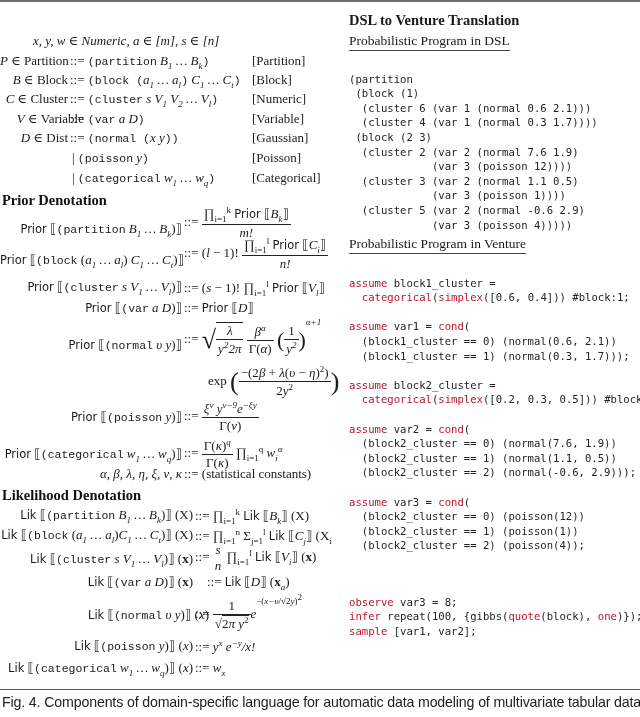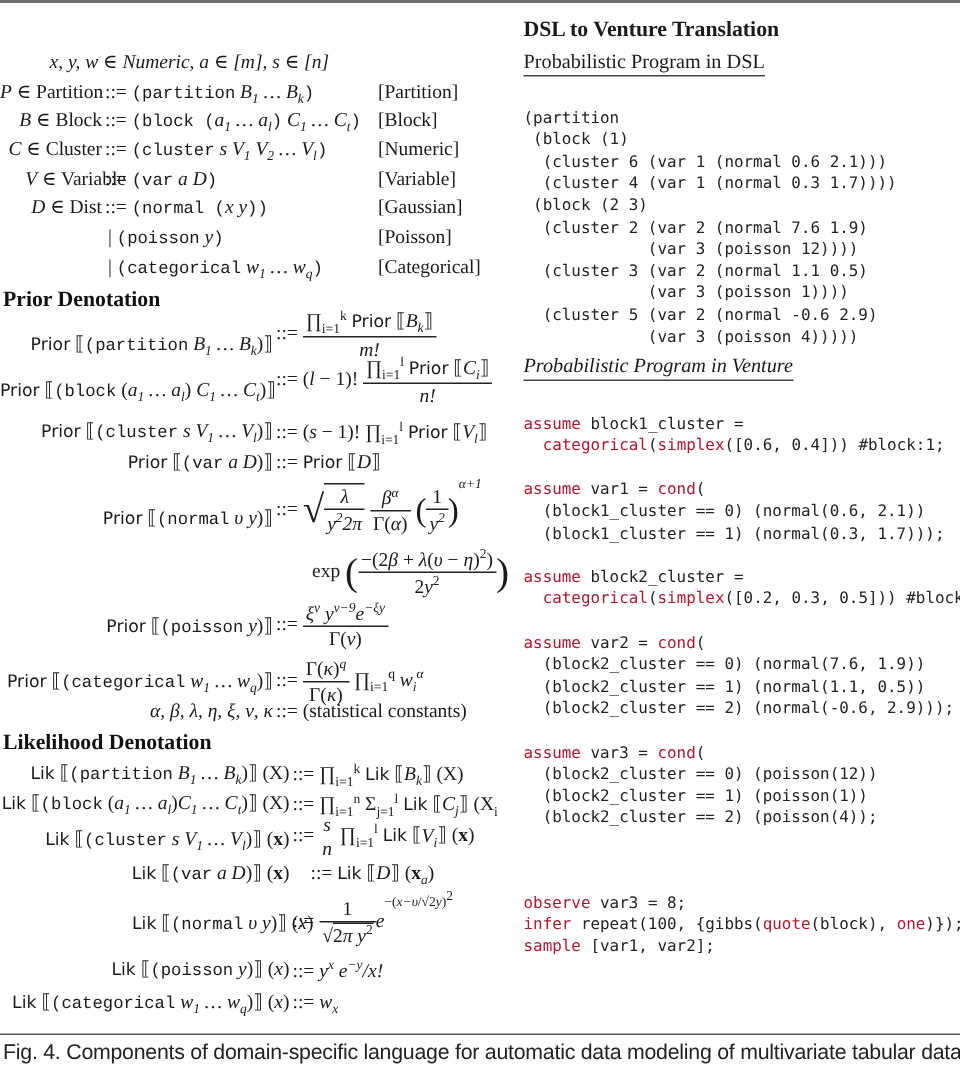--- a/index.html
+++ b/index.html
@@ -142,21 +142,21 @@
   </div>
 </div>
 
 <div class="right">
   <div class="r-head">DSL to Venture Translation</div>
 
   <div class="sub-head" style="top:33px;">Probabilistic Program in DSL</div>
   <div class="code" style="top:57px;">
 <div>(partition</div><div> (block (1)</div><div>  (cluster 6 (var 1 (normal 0.6 2.1)))</div><div>  (cluster 4 (var 1 (normal 0.3 1.7))))</div><div> (block (2 3)</div><div>  (cluster 2 (var 2 (normal 7.6 1.9)</div><div>             (var 3 (poisson 12))))</div><div>  (cluster 3 (var 2 (normal 1.1 0.5)</div><div>             (var 3 (poisson 1))))</div><div>  (cluster 5 (var 2 (normal -0.6 2.9)</div><div>             (var 3 (poisson 4)))))</div></div>
 
-  <div class="sub-head" style="top:236px;font-style:italic;">Probabilistic Program in Venture</div>
+  <div class="sub-head" style="top:236px;">Probabilistic Program in Venture</div>
   <div class="code" style="top:261px;">
 <div><span class="kw">assume</span><span> block1_cluster =</span></div><div><span>  </span><span class="kw">categorical</span><span>(</span><span class="kw">simplex</span><span>([0.6, 0.4])) #block:1;</span></div><div> </div><div><span class="kw">assume</span><span> var1 = </span><span class="kw">cond</span><span>(</span></div><div>  (block1_cluster == 0) (normal(0.6, 2.1))</div><div>  (block1_cluster == 1) (normal(0.3, 1.7)));</div><div> </div><div><span class="kw">assume</span><span> block2_cluster =</span></div><div><span>  </span><span class="kw">categorical</span><span>(</span><span class="kw">simplex</span><span>([0.2, 0.3, 0.5])) #block:2;</span></div><div> </div><div><span class="kw">assume</span><span> var2 = </span><span class="kw">cond</span><span>(</span></div><div>  (block2_cluster == 0) (normal(7.6, 1.9))</div><div>  (block2_cluster == 1) (normal(1.1, 0.5))</div><div>  (block2_cluster == 2) (normal(-0.6, 2.9)));</div><div> </div><div><span class="kw">assume</span><span> var3 = </span><span class="kw">cond</span><span>(</span></div><div>  (block2_cluster == 0) (poisson(12))</div><div>  (block2_cluster == 1) (poisson(1))</div><div>  (block2_cluster == 2) (poisson(4));</div></div>
 
   <div class="code" style="top:580px;">
 <div><span class="kw">observe</span><span> var3 = 8;</span></div><div><span class="kw">infer</span><span> repeat(100, {gibbs(</span><span class="kw">quote</span><span>(block), </span><span class="kw">one</span><span>)});</span></div><div><span class="kw">sample</span><span> [var1, var2];</span></div></div>
 </div>
 
 <div class="bottom-rule"></div>
 <div class="caption">Fig. 4.  Components of domain-specific language for automatic data modeling of multivariate tabular data</div>
 

